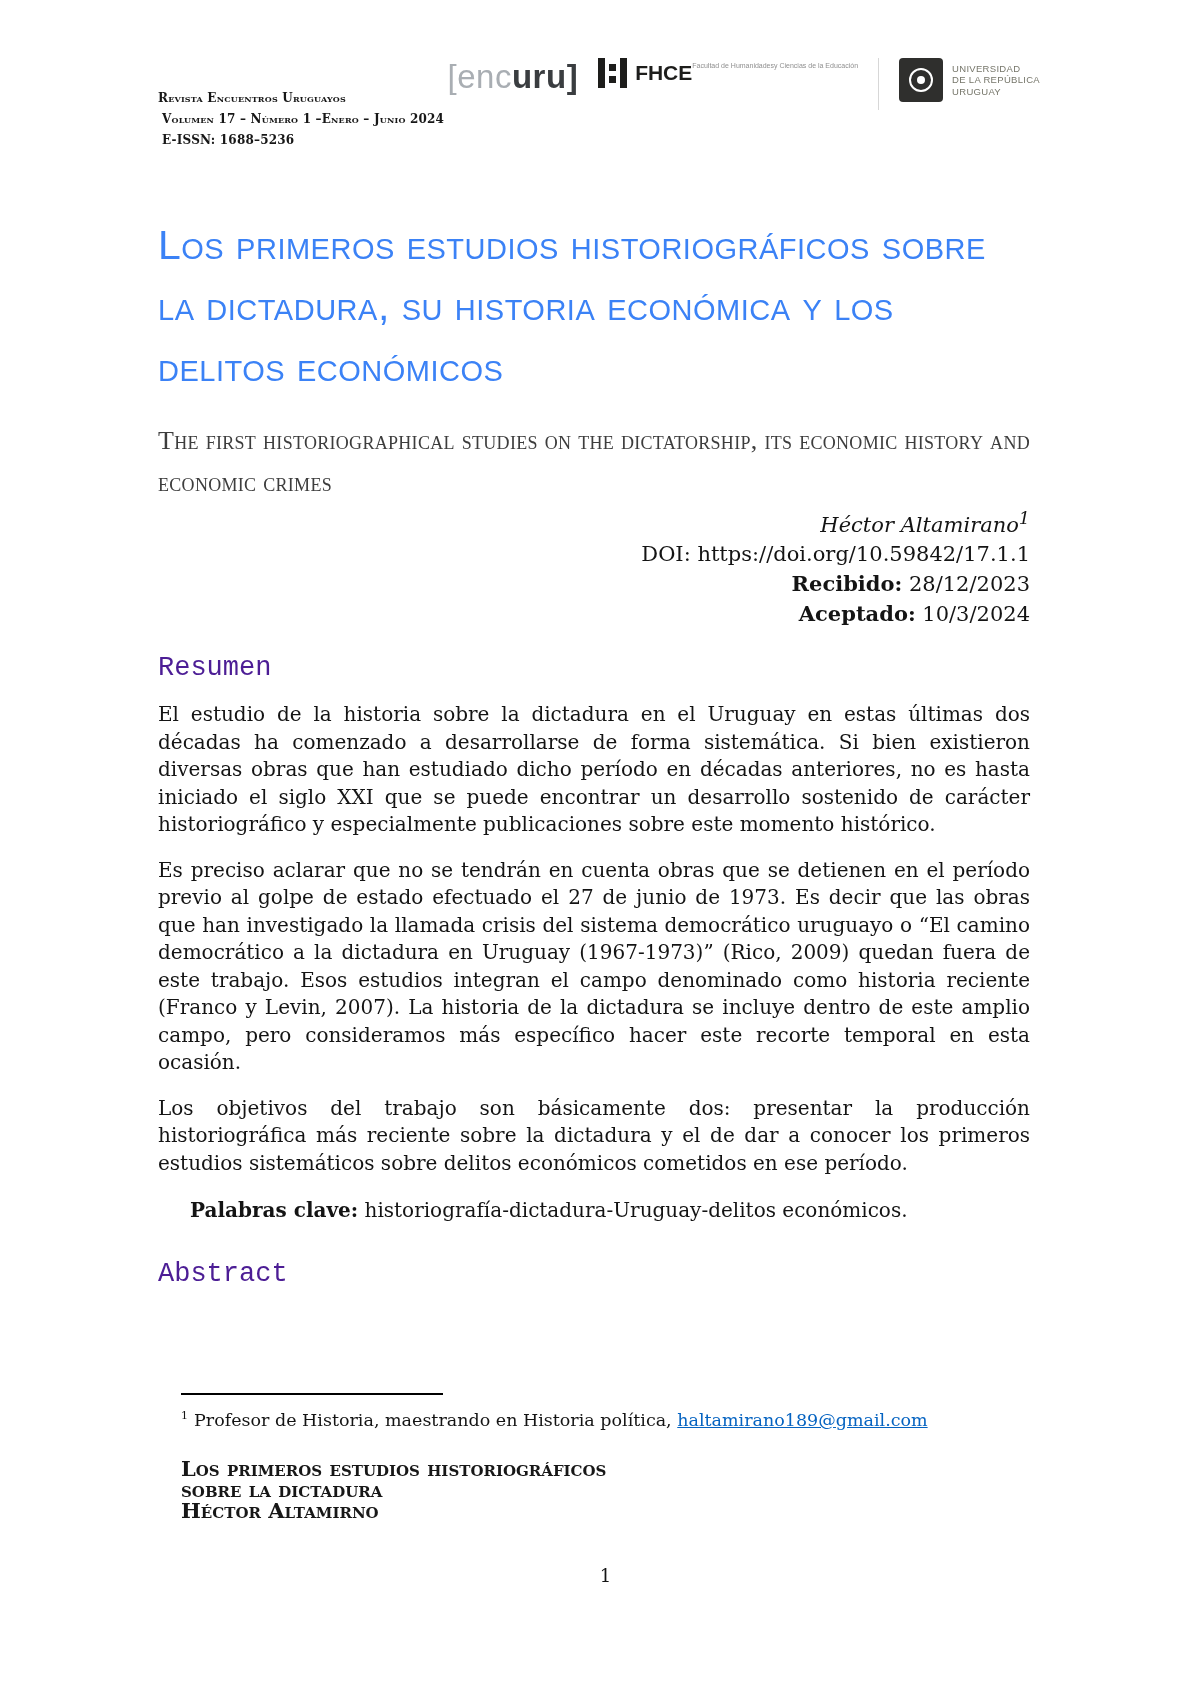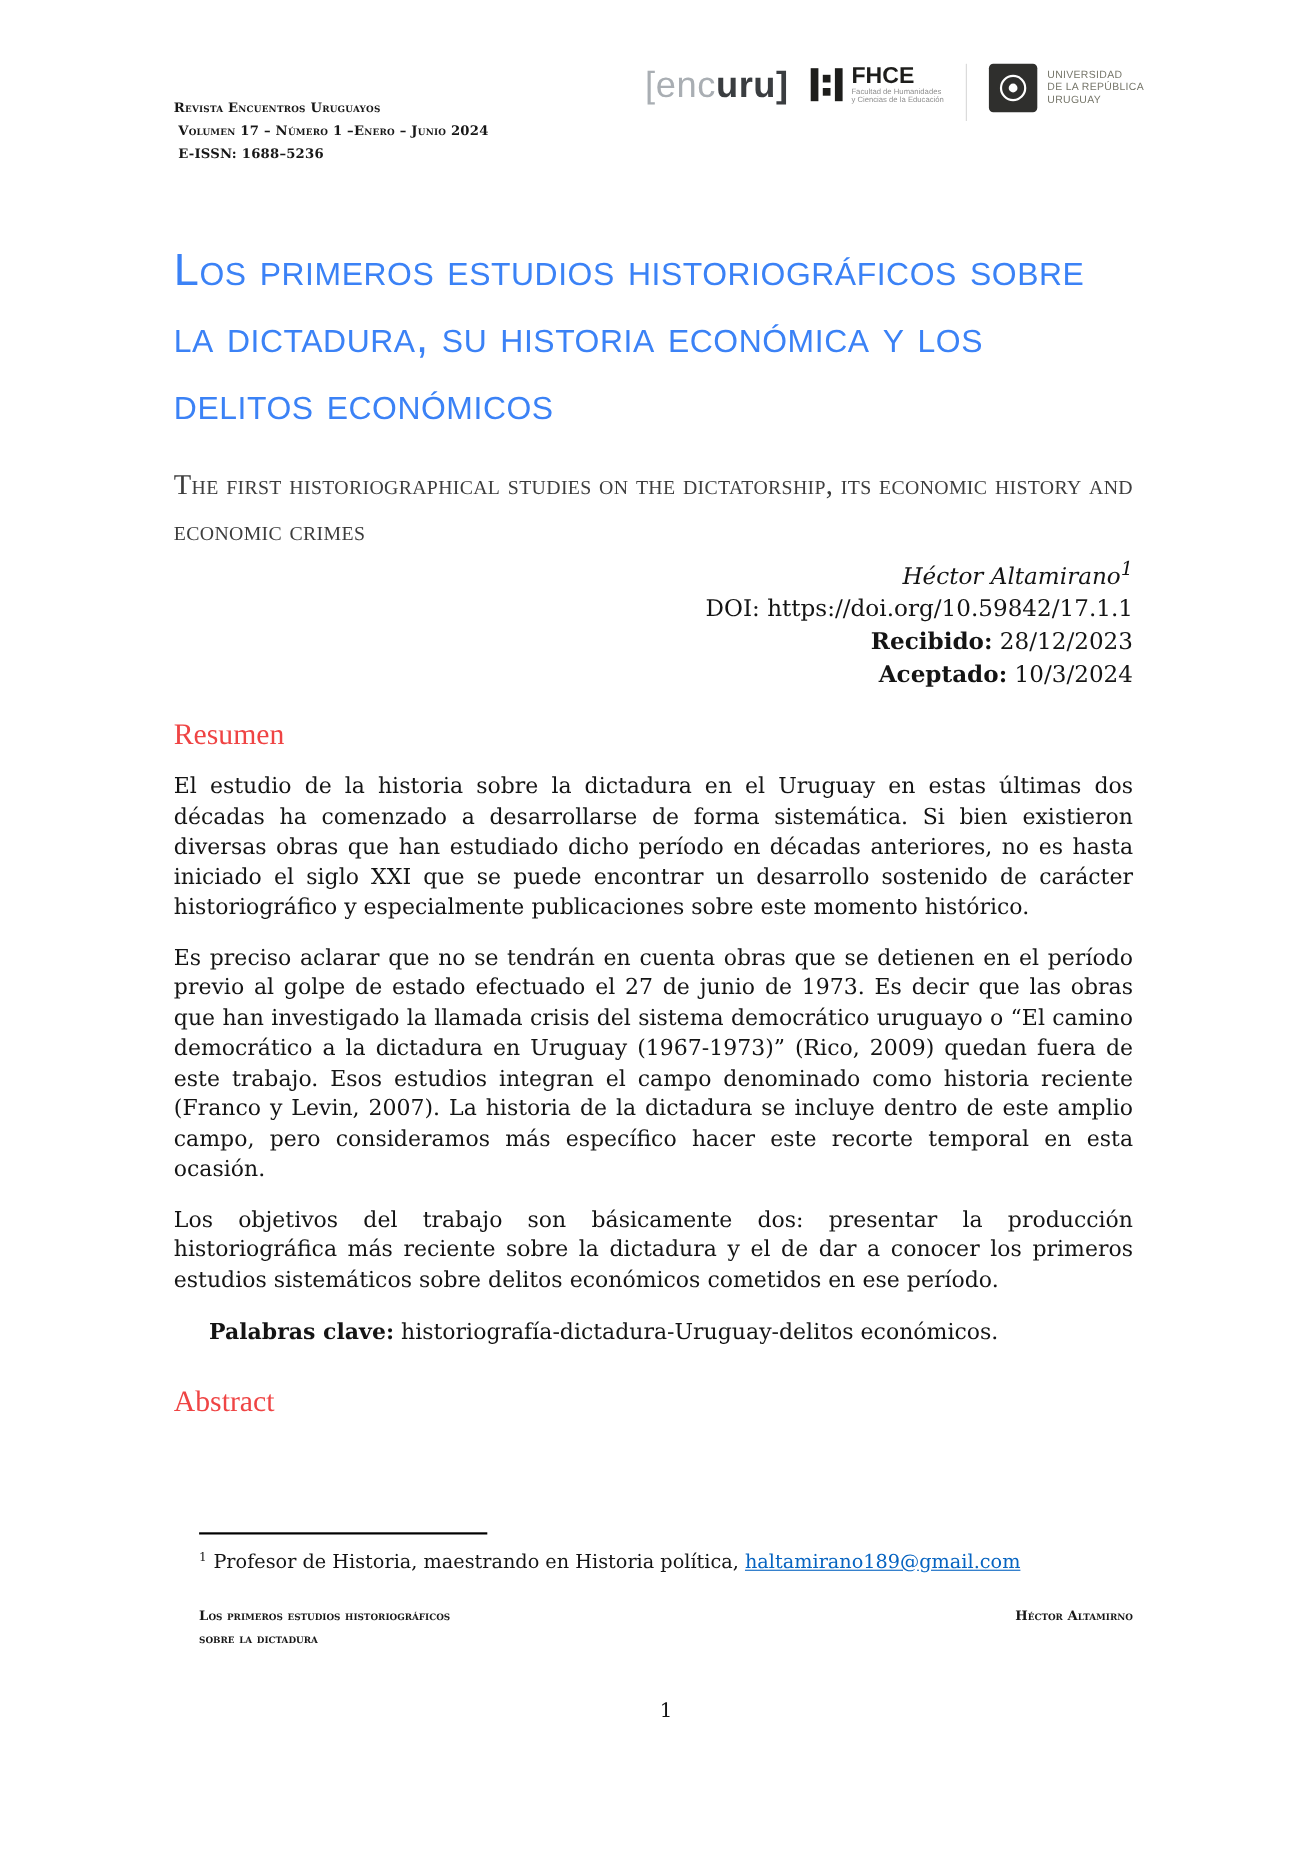--- a/index.html
+++ b/index.html
@@ -49,21 +49,21 @@
     white-space: nowrap;
   }
   .encuru .lt { color: #a9aeb3; font-weight: 400; }
   .encuru .dk { color: #3a3d40; font-weight: 700; }
 
   .fhce { display: flex; align-items: center; gap: 8px; }
   .fhce-glyph { display: flex; align-items: center; gap: 4px; height: 30px; }
   .fhce-glyph .bar { width: 7px; height: 30px; background: #1d1d1b; }
   .fhce-glyph .dots { display: flex; flex-direction: column; gap: 5px; }
   .fhce-glyph .dots i { display: block; width: 7px; height: 7px; background: #1d1d1b; }
-  .fhce-textcol { display: flex; flex-direction: column; }
+  .fhce-textcol { display: flex; flex-direction: row; }
   .fhce-name {
     font-family: "Liberation Sans", sans-serif;
     font-weight: 700;
     font-size: 21px;
     color: #1d1d1b;
     line-height: 22px;
   }
   .fhce-tagline {
     font-family: "Liberation Sans", sans-serif;
     font-size: 7px;
@@ -124,24 +124,24 @@
     font-size: 21px;
     line-height: 29px;
     color: #141414;
   }
   .author-name { font-style: italic; }
   .meta-label { font-weight: 700; }
 
   
   .section-heading {
     margin-top: 24px;
-    font-family: Liberation Serif, serif;
+    font-family: Liberation Mono, monospace;
     font-weight: 400;
     font-size: 27px;
-    color: #ef4444;
+    color: #4c1d95;
   }
   .para {
     margin-top: 18px;
     font-size: 20px;
     line-height: 27.5px;
     text-align: justify;
     color: #141414;
   }
   .keywords { margin-top: 20px; text-align: left; }
   .keywords .kw-label { font-weight: 700; margin-left: 32px; }
@@ -173,23 +173,24 @@
     cursor: pointer;
   }
   .running-footer {
     margin-top: 26px;
     display: flex;
     justify-content: space-between;
     align-items: flex-start;
     font-family: "DejaVu Serif", serif;
     font-weight: 700;
     font-variant: small-caps;
-    font-size: 12px;
+    font-size: 21px;
     line-height: 21px;
     color: #171717;
+    flex-direction: column;
   }
   .page-number {
     margin-top: 44px;
     text-align: center;
     font-size: 18px;
     color: #141414;
   }
 </style>
 </head>
 <body>

